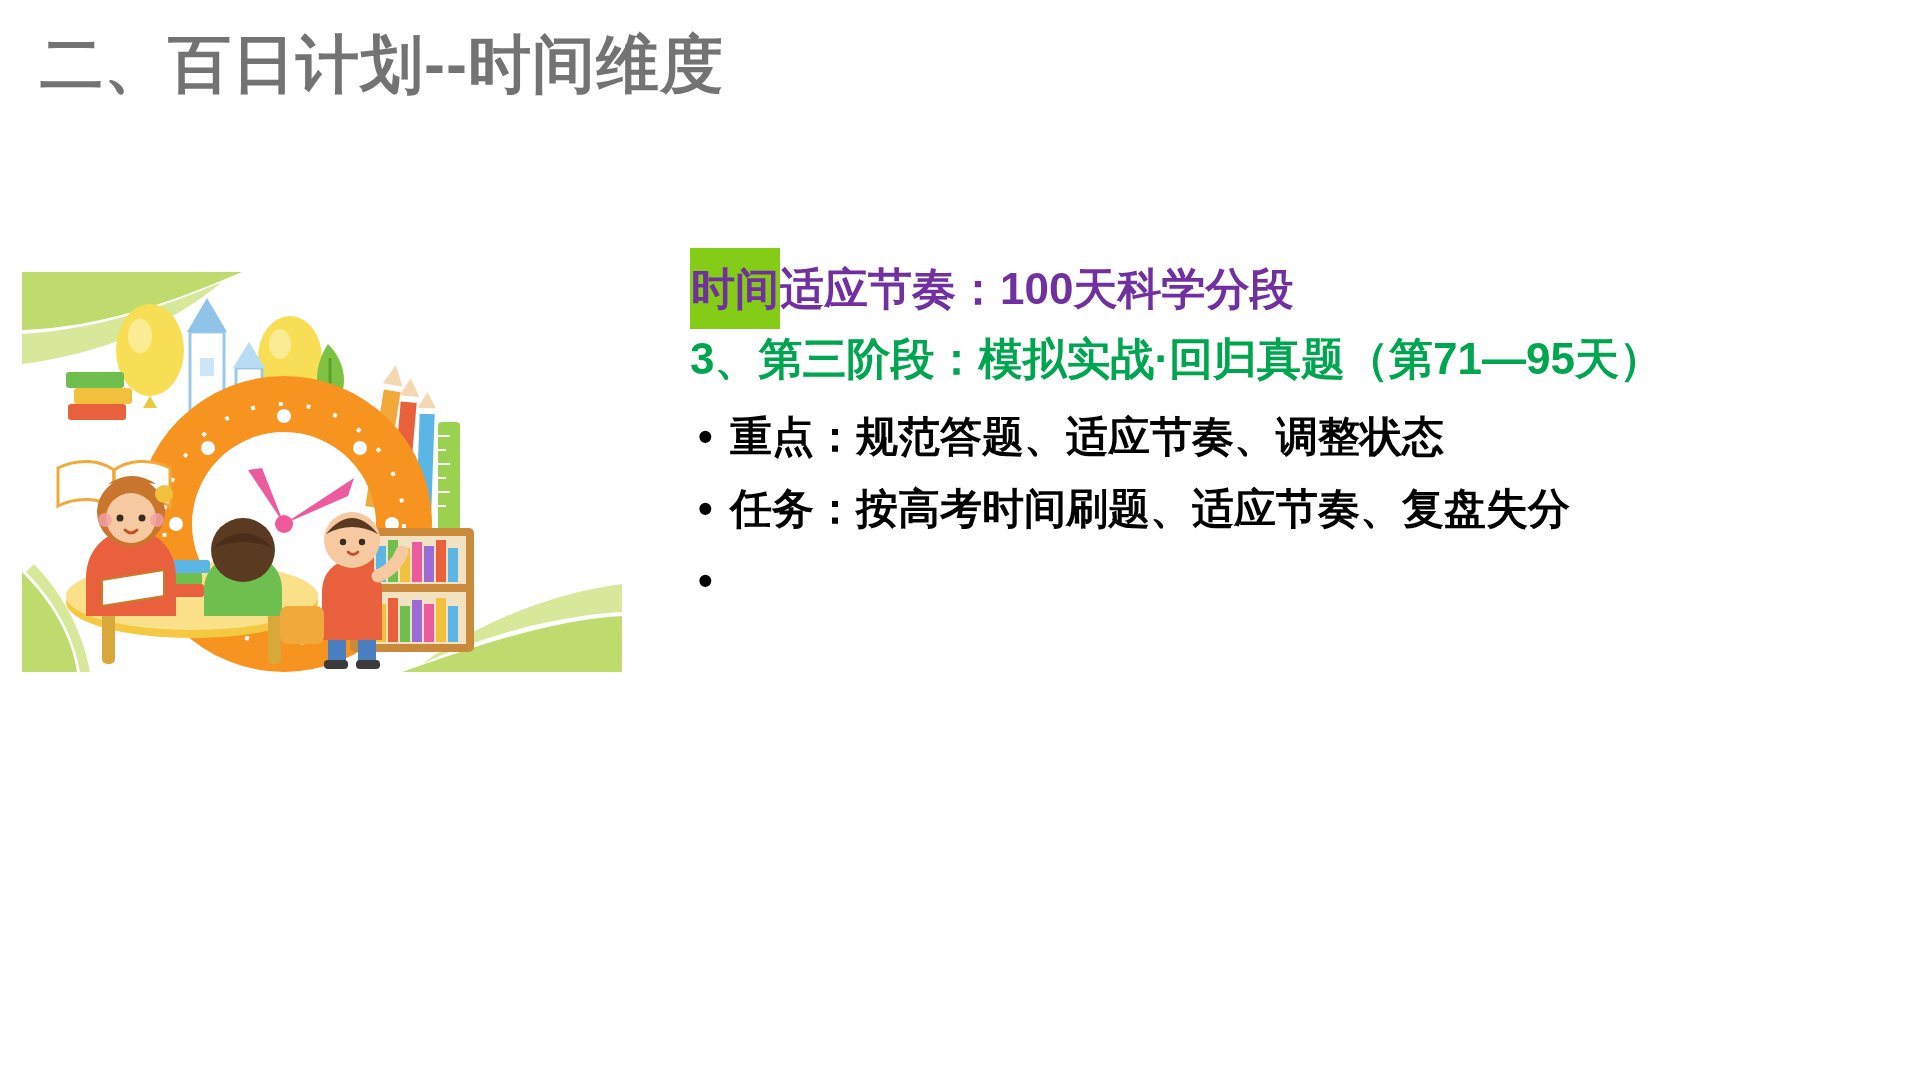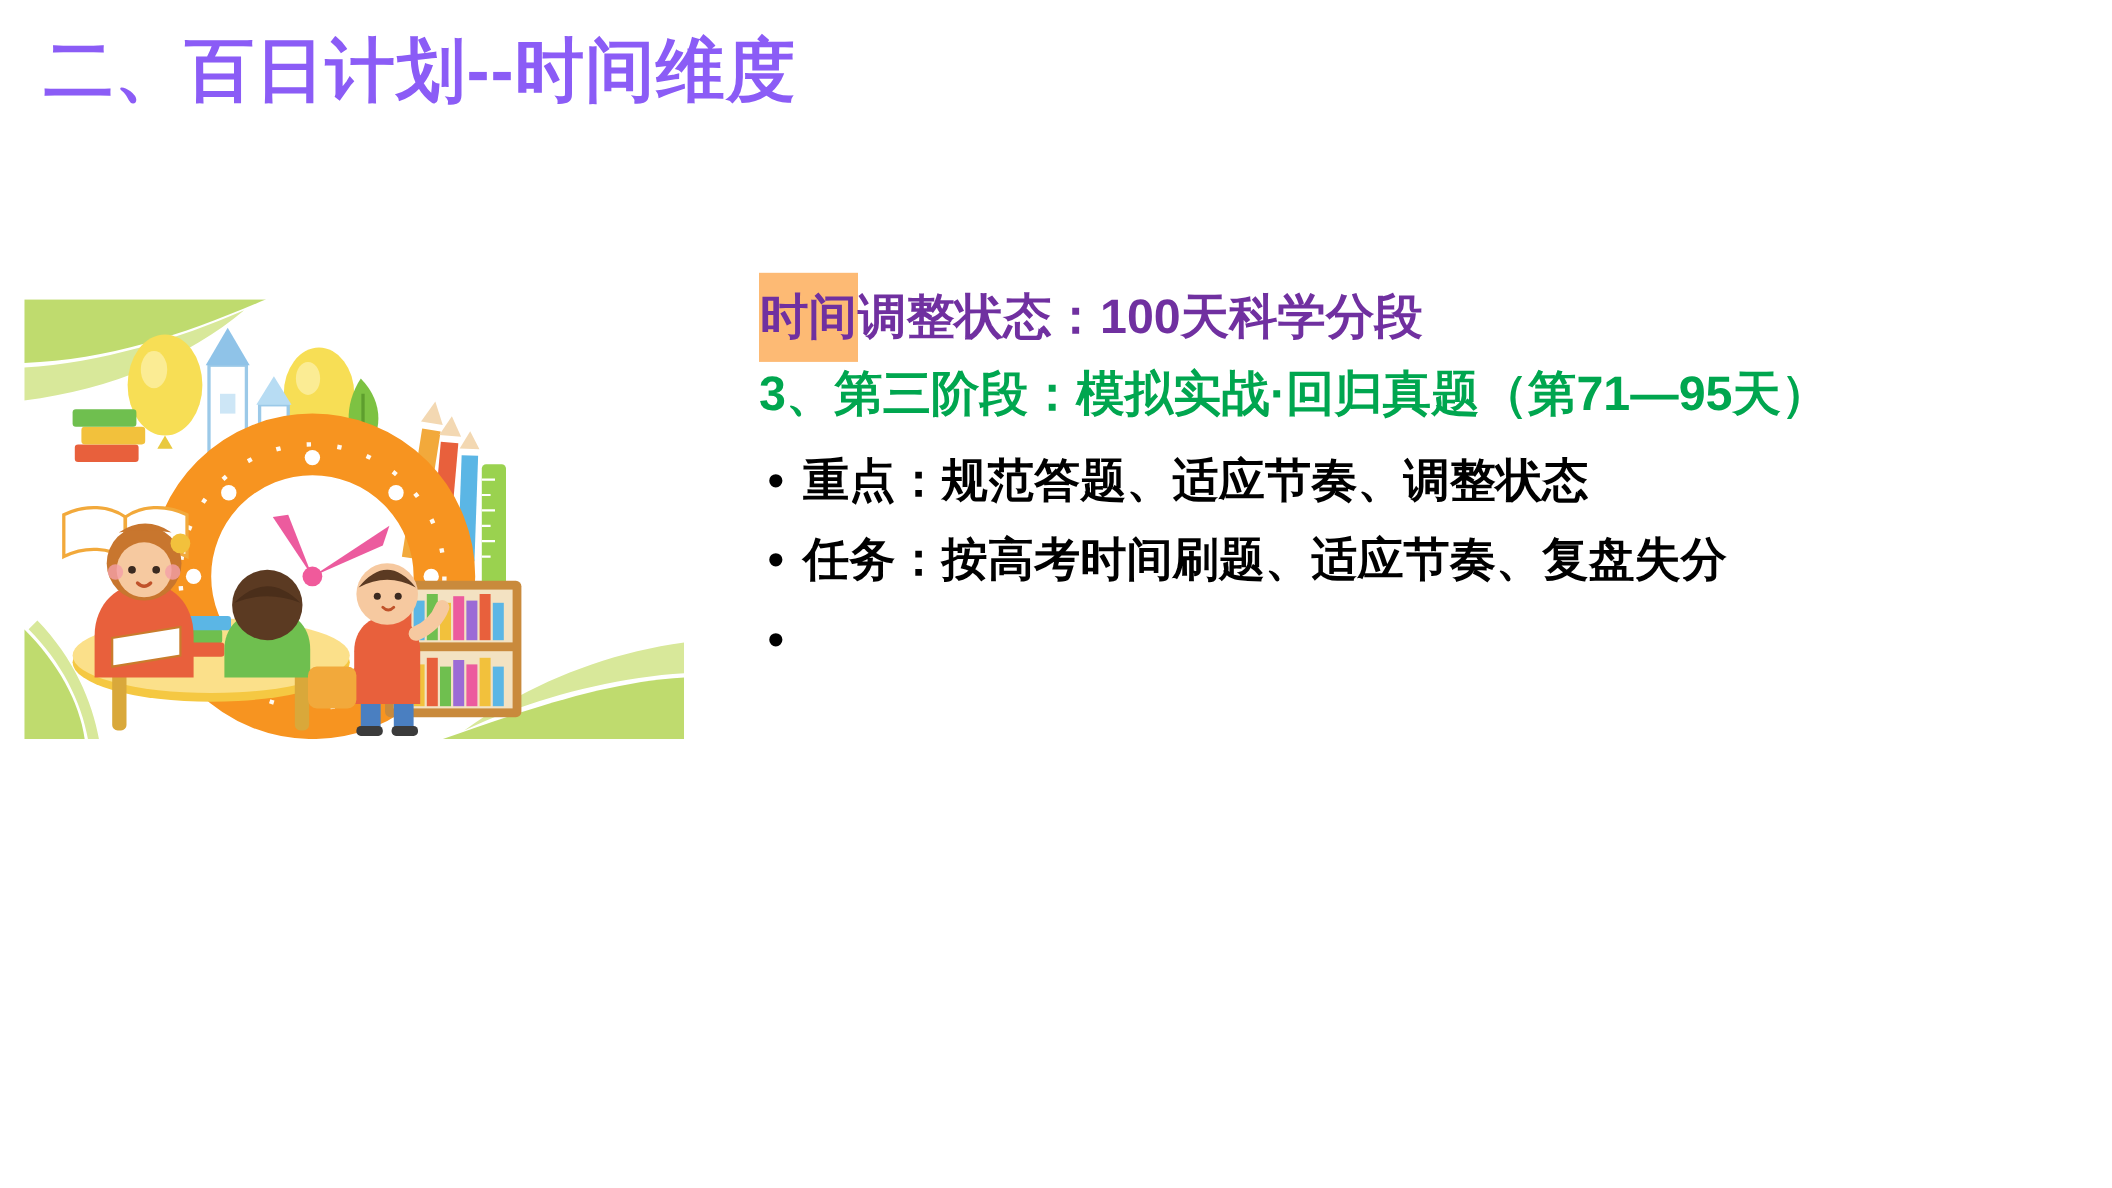--- a/index.html
+++ b/index.html
@@ -21,21 +21,21 @@
     background: #ffffff;
   }
 
   
   .slide-title {
     position: absolute;
     left: 40px;
     top: 28px;
     font-size: 63px;
     font-weight: bold;
-    color: #8b5cf6;
+    color: #737373;
     letter-spacing: 1px;
     white-space: nowrap;
     line-height: 1.15;
   }
 
   
   .illus-card {
     position: absolute;
     left: 22px;
     top: 272px;
@@ -56,21 +56,21 @@
 
   .heading-purple {
     font-size: 44px;
     font-weight: bold;
     color: #7030A0;
     line-height: 1.42;
     white-space: nowrap;
     margin: 0 0 8px 0;
   }
   .hl {
-    background: #fdba74;
+    background: #84cc16;
     box-decoration-break: clone;
     -webkit-box-decoration-break: clone;
     padding: 16px 1px;
   }
 
   .heading-green {
     font-size: 44px;
     font-weight: bold;
     color: #00A64F;
     line-height: 1.42;
@@ -274,21 +274,21 @@
 
       <g>
         <rect x="258" y="334" width="44" height="38" rx="8" fill="#F2A93B"></rect>
       </g>
     </svg>
   </div>
 
   <div class="content">
 
     <div class="heading-purple">
-      <span class="hl">时间</span><span>调整状态：100天科学分段</span>
+      <span class="hl">时间</span><span>适应节奏：100天科学分段</span>
     </div>
 
     <div class="heading-green">3、第三阶段：模拟实战·回归真题（第71—95天）</div>
 
     <ul class="bullets">
       <li>
         <span class="dot">•</span>
         <span>重点：规范答题、适应节奏、调整状态</span>
       </li>
       <li>

